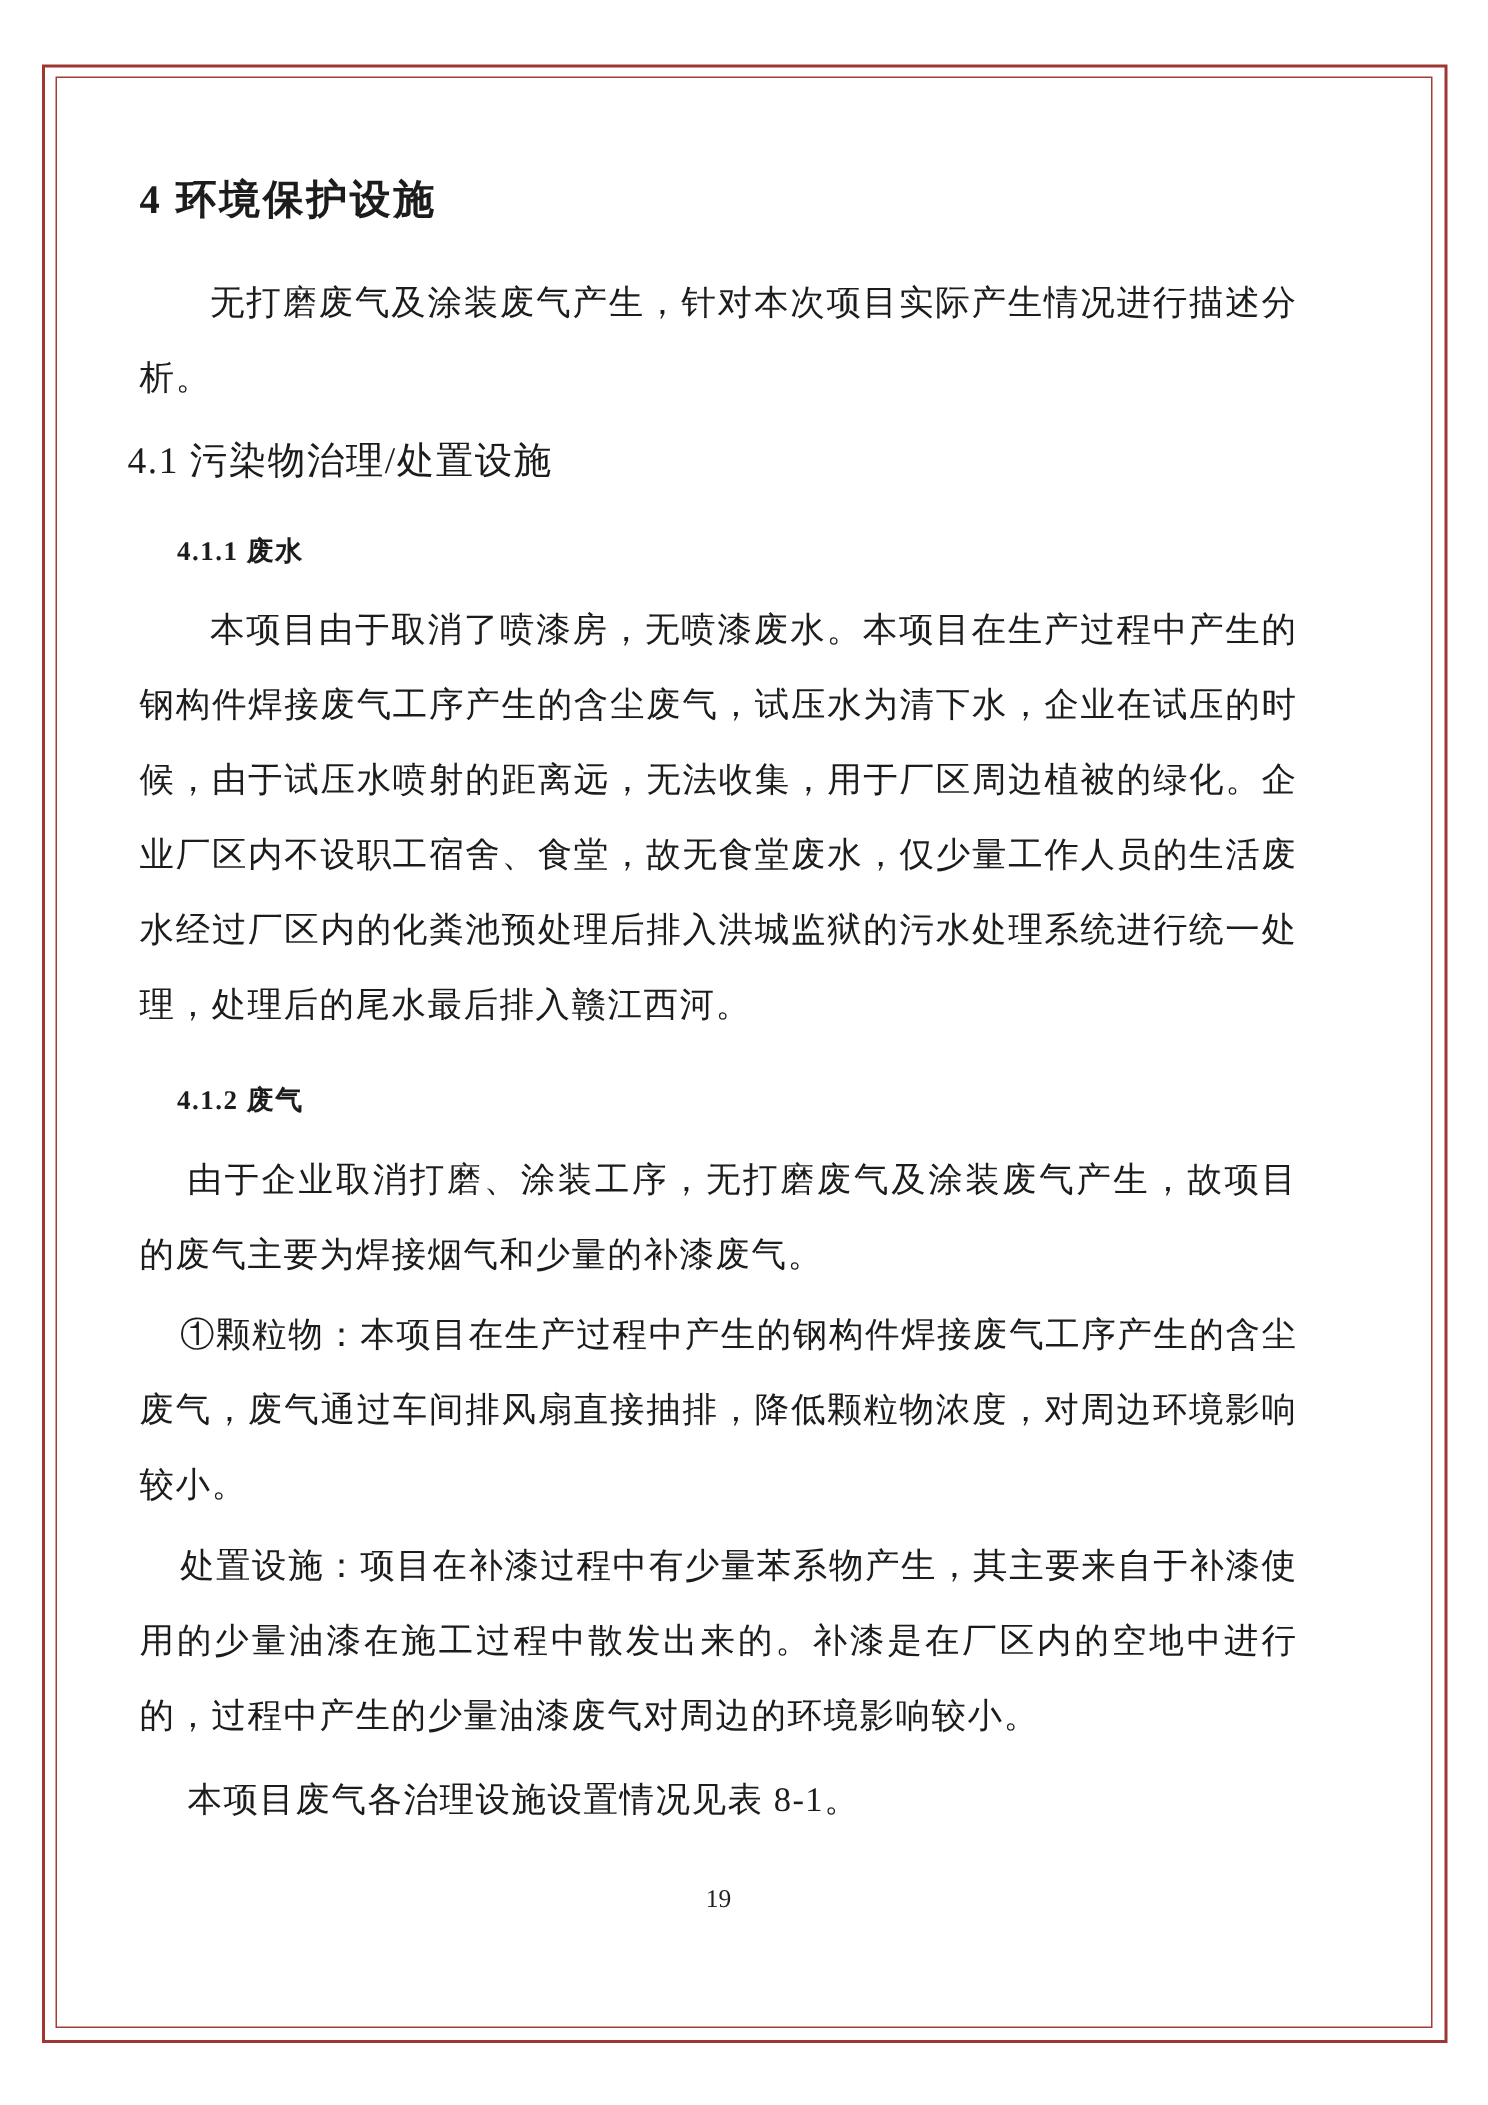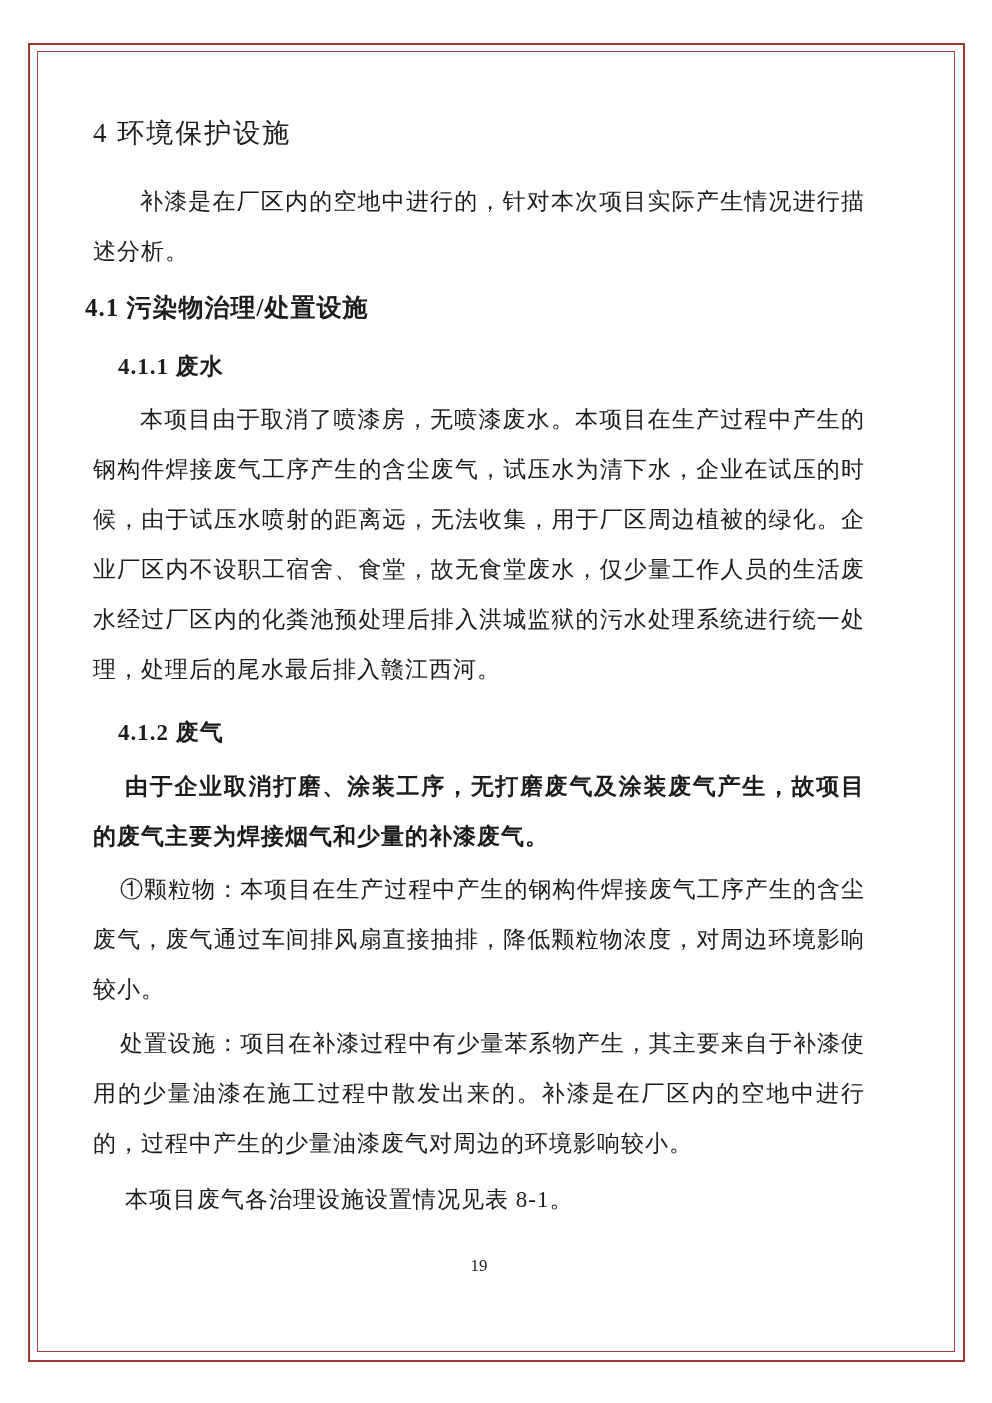--- a/index.html
+++ b/index.html
@@ -39,50 +39,50 @@
   .content {
     position: absolute;
     left: 93px;
     top: 0;
     width: 772px;
   }
   .chapter-heading {
     margin: 108px 0 0 0;
     font-size: 27px;
     line-height: 50px;
-    font-weight: normal;
+    font-weight: bold;
     letter-spacing: 2px;
   }
   .section-heading {
     margin: 6px 0 0 -8px;
     font-size: 25px;
     line-height: 50px;
-    font-weight: bold;
+    font-weight: normal;
     letter-spacing: 1px;
   }
   .sub-heading {
     margin: 9px 0 0 25px;
-    font-size: 23px;
+    font-size: 18px;
     line-height: 50px;
     font-weight: bold;
     letter-spacing: 1px;
   }
   .sub-heading.gas {
     margin-top: 13px;
   }
   .para {
     margin: 0;
     font-size: 23px;
     line-height: 50px;
     text-align: justify;
     letter-spacing: 1px;
   }
   .para.intro    { margin-top: 19px; text-indent: 47px; }
   .para.water    { margin-top: 3px;  text-indent: 47px; }
-  .para.gasintro { margin-top: 4px;  text-indent: 32px; font-weight: bold; }
+  .para.gasintro { margin-top: 4px;  text-indent: 32px; }
   .para.particle { margin-top: 3px;  text-indent: 27px; }
   .para.benzene  { margin-top: 4px;  text-indent: 27px; }
   .para.tableref { margin-top: 6px;  text-indent: 32px; }
   .page-number {
     position: absolute;
     top: 1255px;
     left: 93px;
     width: 772px;
     text-align: center;
     font-size: 17px;
@@ -95,21 +95,21 @@
 
 <div>
 
   <div class="frame-outer"></div>
   <div class="frame-inner"></div>
 
   <div class="content">
 
     <h1 class="chapter-heading">4 环境保护设施</h1>
 
-    <p class="para intro">补漆是在厂区内的空地中进行的，针对本次项目实际产生情况进行描述分析。</p>
+    <p class="para intro">无打磨废气及涂装废气产生，针对本次项目实际产生情况进行描述分析。</p>
 
     <h2 class="section-heading">4.1 污染物治理/处置设施</h2>
 
     <h3 class="sub-heading water">4.1.1 废水</h3>
 
     <p class="para water">本项目由于取消了喷漆房，无喷漆废水。本项目在生产过程中产生的钢构件焊接废气工序产生的含尘废气，试压水为清下水，企业在试压的时候，由于试压水喷射的距离远，无法收集，用于厂区周边植被的绿化。企业厂区内不设职工宿舍、食堂，故无食堂废水，仅少量工作人员的生活废水经过厂区内的化粪池预处理后排入洪城监狱的污水处理系统进行统一处理，处理后的尾水最后排入赣江西河。</p>
 
     <h3 class="sub-heading gas">4.1.2 废气</h3>
 
     <p class="para gasintro">由于企业取消打磨、涂装工序，无打磨废气及涂装废气产生，故项目的废气主要为焊接烟气和少量的补漆废气。</p>

